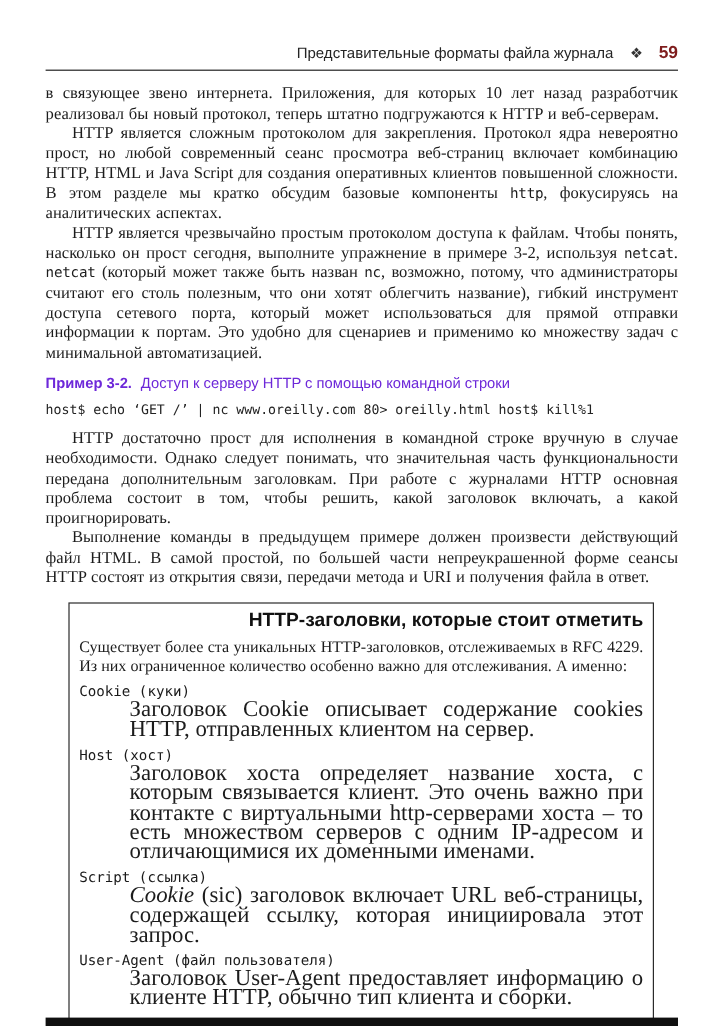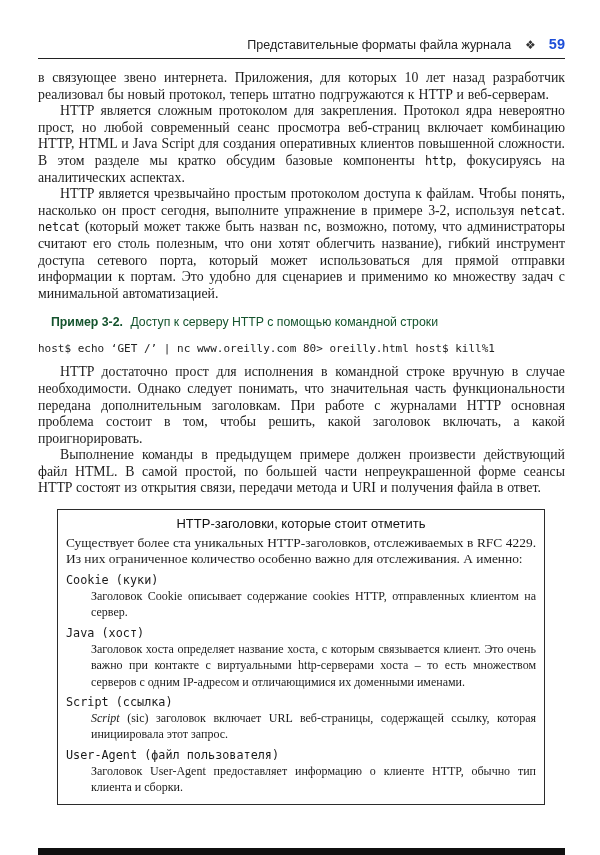--- a/index.html
+++ b/index.html
@@ -15,21 +15,21 @@
 
   
   .runhead {
     display: flex; justify-content: flex-end; align-items: baseline;
     font-family: "Liberation Sans", sans-serif;
     font-size: 12.5px; color: #242424;
     border-bottom: 1.6px solid #222222;
     padding-bottom: 6px;
   }
   .runhead .ornament { font-size: 12px; color: #333; margin: 0 13px 0 14px; }
-  .runhead .pagenum { font-weight: bold; font-size: 14.5px; color: #1d4ed8; }
+  .runhead .pagenum { font-weight: bold; font-size: 14.5px; color: #7f1d1d; }
 
   
   .copy { margin-top: 11px; }
   .body-p {
     margin: 0;
     font-size: 13.8px;
     line-height: 16.6px;
     text-align: justify;
     word-spacing: 0.5px;
   }
@@ -37,59 +37,59 @@
   .mono {
     font-family: "DejaVu Sans Mono", monospace;
     font-size: 0.86em;
     letter-spacing: -0.2px;
   }
   .it { font-style: italic; }
 
   
   .example { margin: 10px 0 9px 0; }
   .example-caption {
-    margin: 13px;
+    margin: 0;
     font-family: "Liberation Sans", sans-serif;
-    font-size: 12.3px; color: #14532d;
+    font-size: 12.3px; color: #6d28d9;
   }
   .example-caption .label { font-weight: bold; }
   .example-caption .cap { margin-left: 4px; }
   .example-code {
     margin: 9px 0 0 0;
     font-family: "DejaVu Sans Mono", monospace;
     font-size: 11px; color: #222;
     white-space: pre;
   }
 
   
   .note-box {
     margin: 12px 20px 0 19px;
     border: 1.6px solid #2b2b2b;
     padding: 4px 8px 8px 8px;
   }
   .box-title {
     margin: 2px 0 4px 0;
-    text-align: center;
+    text-align: right;
     font-family: "Liberation Sans", sans-serif;
-    font-weight: normal;
-    font-size: 13px; color: #111;
+    font-weight: bold;
+    font-size: 16px; color: #111;
   }
   .box-intro {
     margin: 0;
     font-size: 13.4px; line-height: 16.4px;
     text-align: justify;
   }
   .term {
     margin: 5px 0 0 0;
     font-family: "DejaVu Sans Mono", monospace;
     font-size: 11.8px; color: #1a1a1a;
   }
   .definition {
-    margin: 1px 0 0 25px;
-    font-size: 12px; line-height: 16.4px;
+    margin: 1px 0 0 42px;
+    font-size: 19px; line-height: 16.4px;
     text-align: justify;
   }
 
   
   .bottom-bar {
     position: absolute;
     left: 38px; bottom: 0;
     width: 527px; height: 7px;
     background: #101010;
   }
@@ -122,25 +122,25 @@
     <p class="body-p indent"><span>Выполнение команды в предыдущем примере должен произвести действующий файл HTML. В самой простой, по большей части непреукрашенной форме сеансы HTTP состоят из открытия связи, передачи метода и URI и получения файла в ответ.</span></p>
   </div>
 
   <div class="note-box">
     <h2 class="box-title">HTTP-заголовки, которые стоит отметить</h2>
     <p class="box-intro">Существует более ста уникальных HTTP-заголовков, отслеживаемых в RFC 4229. Из них ограниченное количество особенно важно для отслеживания. А именно:</p>
 
     <p class="term">Cookie (куки)</p>
     <p class="definition"><span>Заголовок Cookie описывает содержание cookies HTTP, отправленных клиентом на сервер.</span></p>
 
-    <p class="term">Java (хост)</p>
+    <p class="term">Host (хост)</p>
     <p class="definition"><span>Заголовок хоста определяет название хоста, с которым связывается клиент. Это очень важно при контакте с виртуальными http-серверами хоста – то есть множеством серверов с одним IP-адресом и отличающимися их доменными именами.</span></p>
 
     <p class="term">Script (ссылка)</p>
-    <p class="definition"><span class="it">Script</span><span> (sic) заголовок включает URL веб-страницы, содержащей ссылку, которая инициировала этот запрос.</span></p>
+    <p class="definition"><span class="it">Cookie</span><span> (sic) заголовок включает URL веб-страницы, содержащей ссылку, которая инициировала этот запрос.</span></p>
 
     <p class="term">User-Agent (файл пользователя)</p>
     <p class="definition"><span>Заголовок User-Agent предоставляет информацию о клиенте HTTP, обычно тип клиента и сборки.</span></p>
   </div>
 
 </div>
 
 <div class="bottom-bar"></div>
 
 </body></html>

